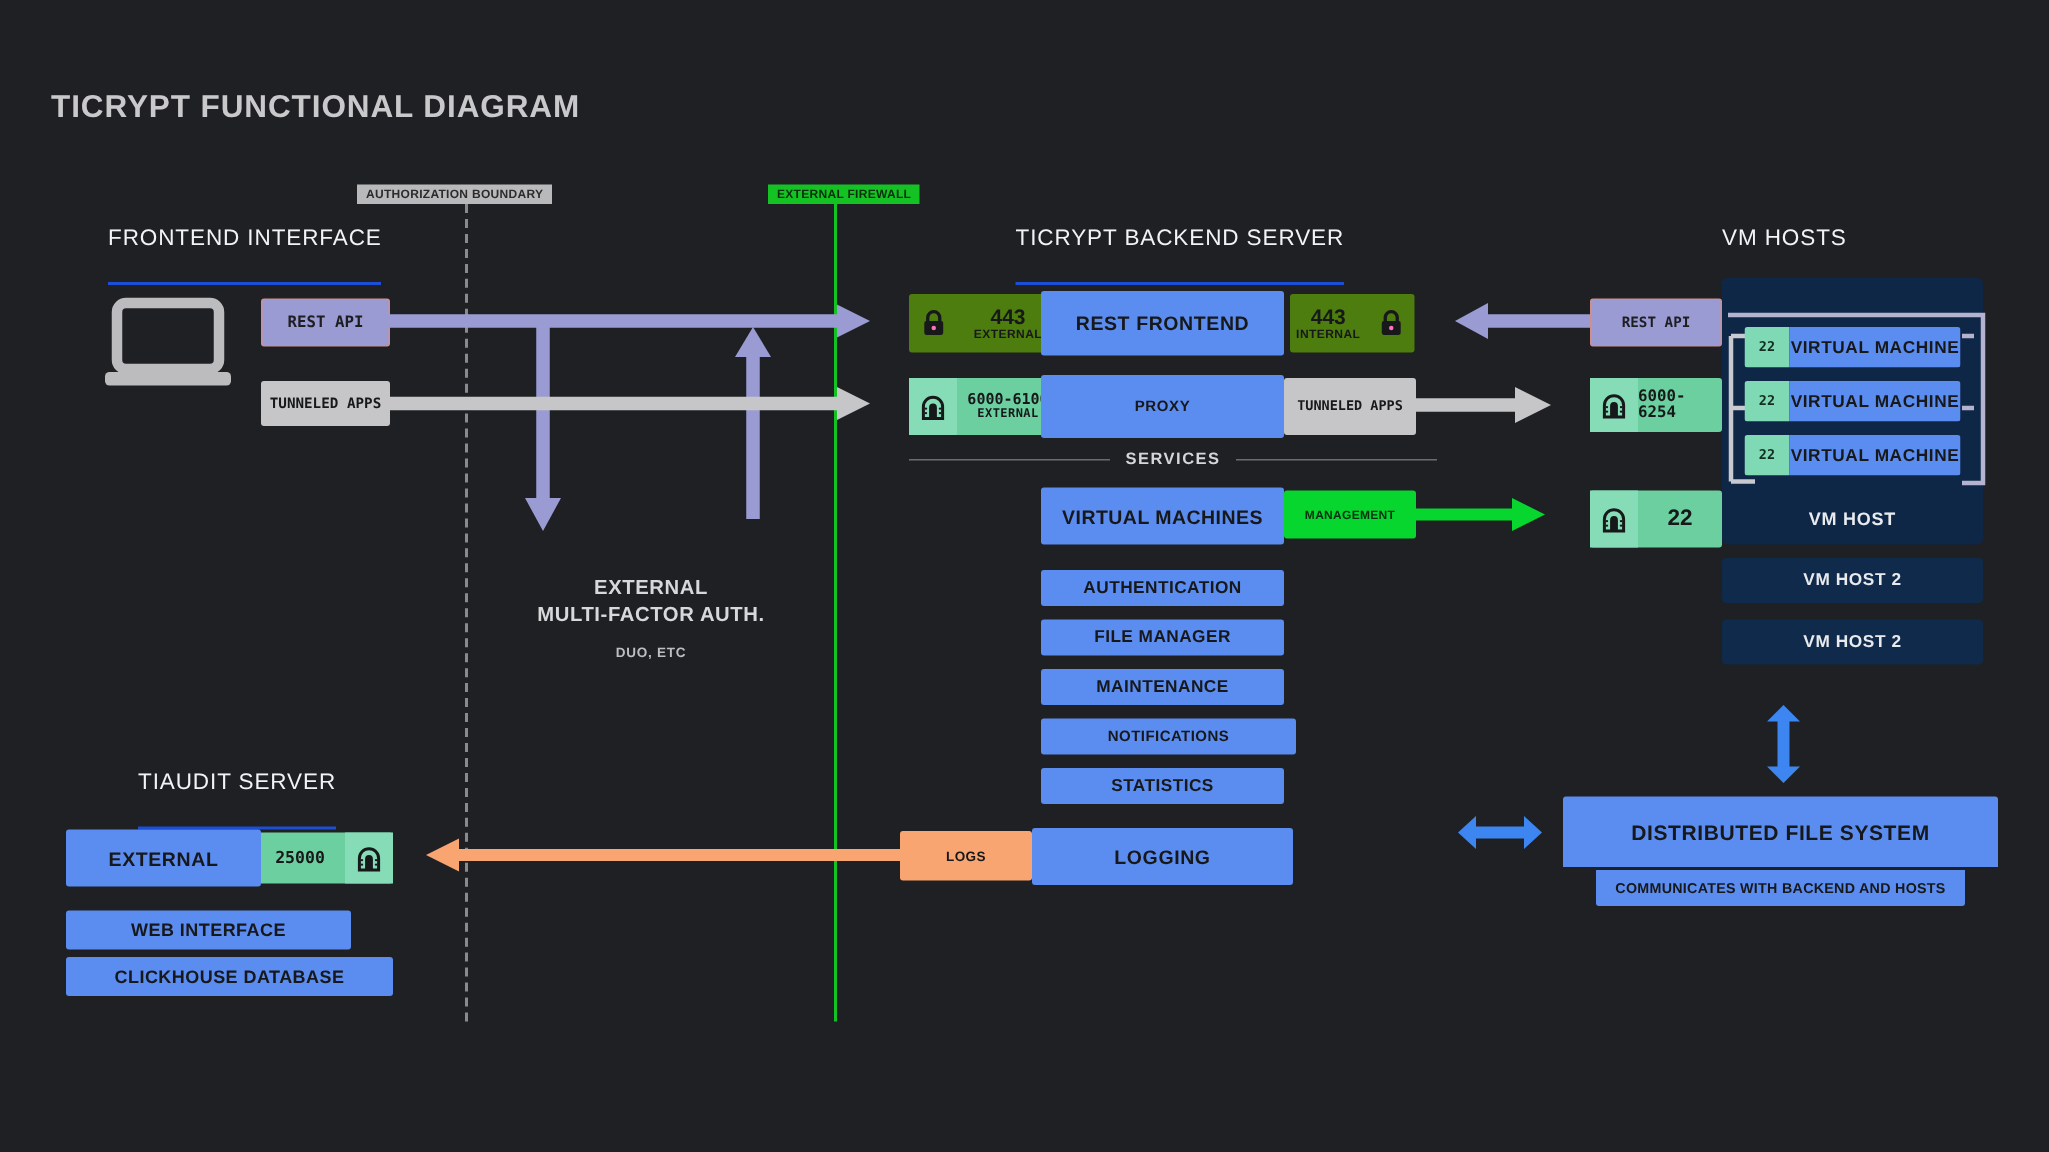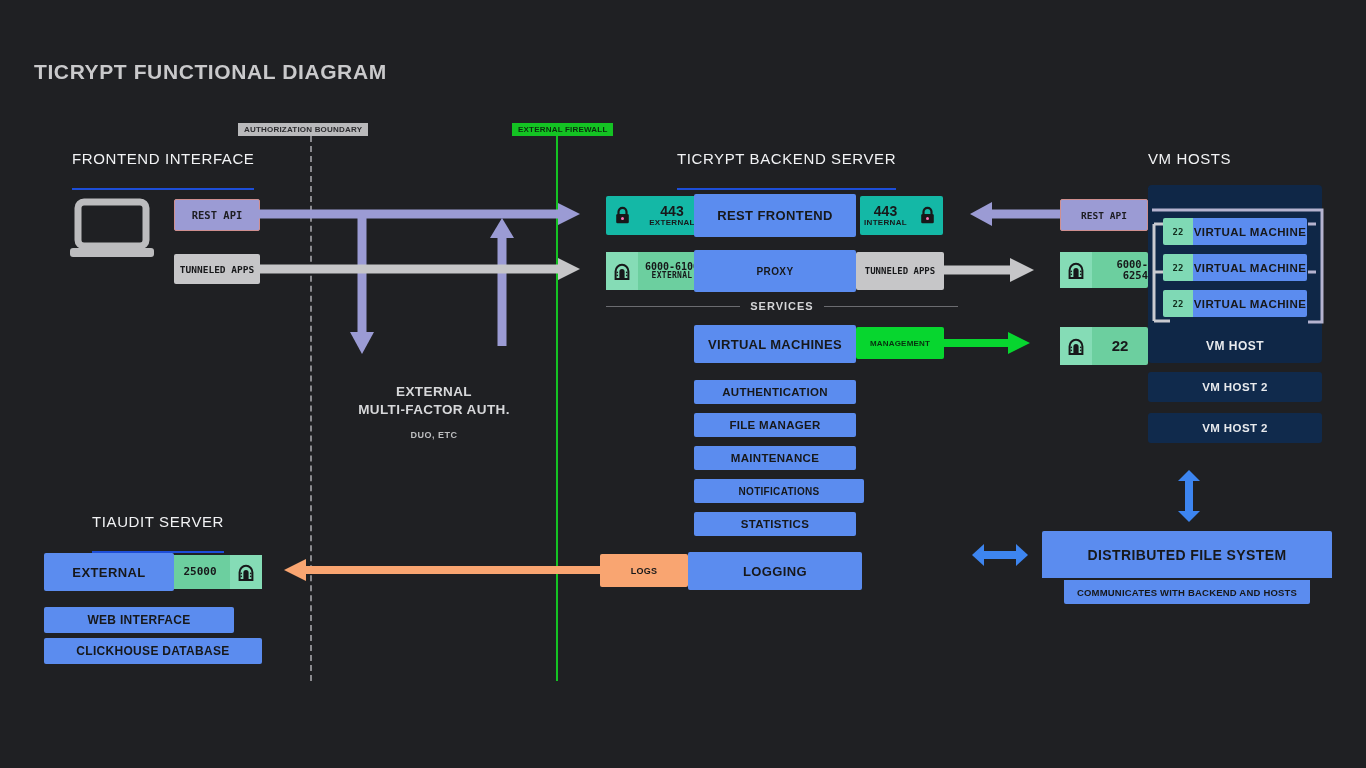--- a/index.html
+++ b/index.html
@@ -47,30 +47,30 @@
 
   
   .blk {
     display: flex; align-items: center; justify-content: center;
     font-weight: bold; color: #17181a;
     border-radius: 2px;
     text-align: center;
     white-space: nowrap;
   }
   .blk-blue  { background: #5b8cef; }
-  .blk-pink  { background: #14b8a6; }
+  .blk-pink  { background: #4d7c0f; }
   .blk-green { background: #6ccf9f; }
   .blk-green-lt { background: #85dcb6; }
   .blk-gray  { background: #c6c6c8; }
   .blk-purple{ background: #9b9bd4; border: 1px solid #cf8f8f; }
   .blk-orange{ background: #f9a571; }
   .blk-navy  { background: #102a4c; color: #e8eaed; }
   .blk-brightgreen { background: #07d62f; color: #07310f; }
 
-  .mono { font-family: "DejaVu Sans Mono", monospace; text-align: right; }
+  .mono { font-family: "DejaVu Sans Mono", monospace; }
 
   
   .badge-row { display: flex; align-items: stretch; }
   .badge-icon {
     display: flex; align-items: center; justify-content: center;
     width: 32px; flex: none;
   }
   .badge-text {
     display: flex; flex-direction: column; align-items: center; justify-content: center;
     flex: 1 1 auto; line-height: 1.05;

